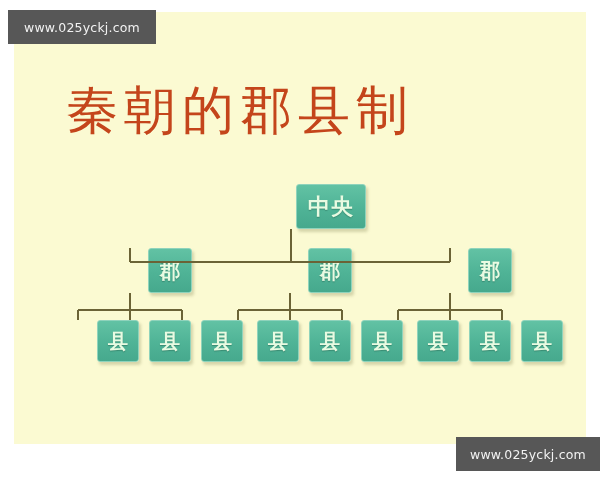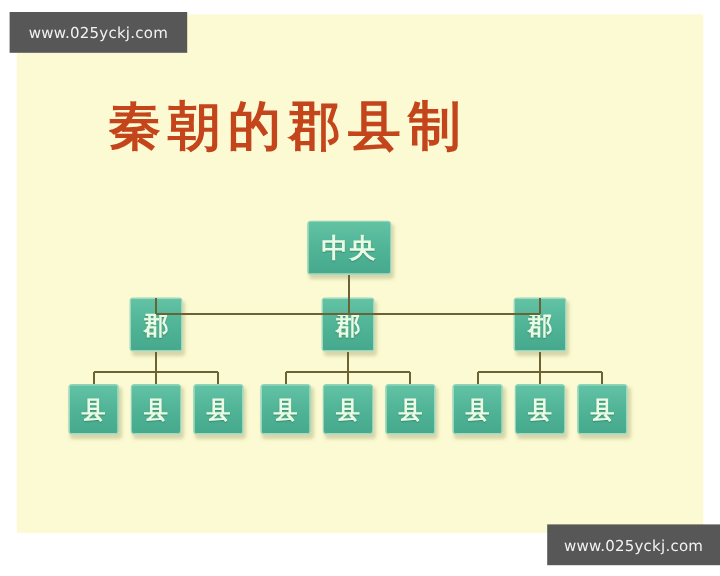--- a/index.html
+++ b/index.html
@@ -61,22 +61,22 @@
   }
 
   
   #title {
     position: absolute;
     left: 0;
     top: 76px;
     width: 480px;
     text-align: center;
     font-family: "DejaVu Sans", sans-serif;
-    font-size: 44px;
-    font-weight: 700;
+    font-size: 52px;
+    font-weight: 400;
     color: #c4451b;
     letter-spacing: 6px;
     text-shadow:
       1px 1px 0 #d9craft,
       1px 1px 2px rgba(150, 60, 20, .45),
       0 0 1px rgba(196, 69, 27, .8);
     z-index: 20;
   }
 
   
@@ -105,20 +105,21 @@
     border-radius: 3px;
     box-shadow: 2px 3px 3px rgba(120, 120, 70, .28);
     display: flex;
     align-items: center;
     justify-content: center;
     color: #e9fbe2;
     font-family: "DejaVu Sans", sans-serif;
     font-weight: 700;
     text-shadow: 0 1px 1px rgba(30, 90, 70, .45);
     z-index: 14;
+    margin-left: 40px;
   }
   .node.root {
     width: 70px;
     height: 45px;
     font-size: 22px;
     letter-spacing: 1px;
   }
   .node.mid {
     width: 44px;
     height: 45px;

